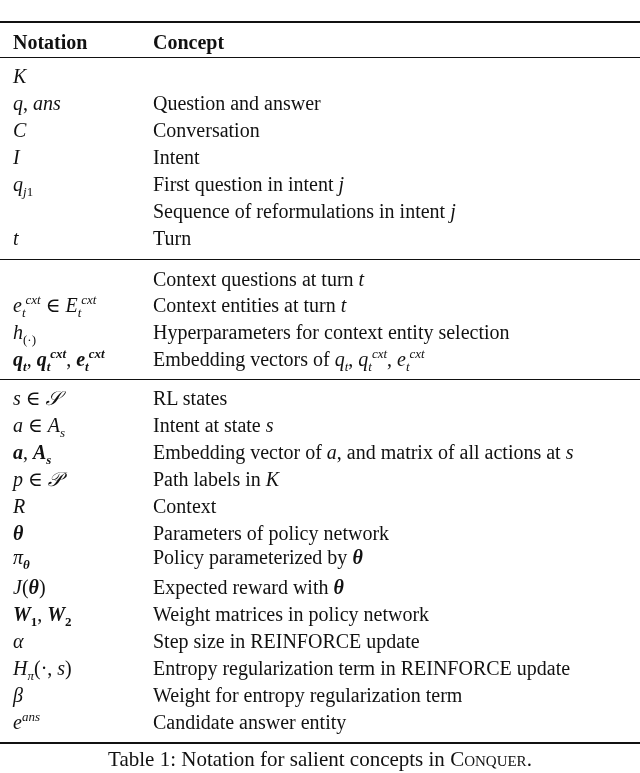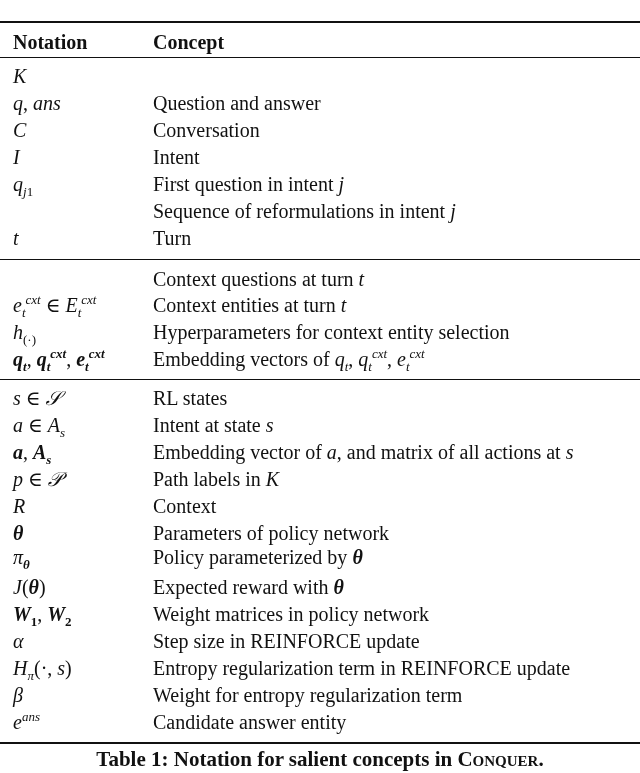--- a/index.html
+++ b/index.html
@@ -9,21 +9,21 @@
     .rule.thick { height:2px; }
     .rule.thin { height:1px; }
     .row { position:absolute; left:0; width:640px; height:27px; font-size:20px; line-height:27px; white-space:nowrap; }
     .row .n { position:absolute; left:13px; top:0; }
     .row .c { position:absolute; left:153px; top:0;font-family:Liberation Serif, serif; }
     .hdr { font-weight:bold; }
     .it { font-style:italic; }
     .b { font-weight:bold; font-style:italic; }
     sub, sup { font-size:13px; line-height:0; }
     .caption { position:absolute; left:0; width:640px; top:746px; text-align:center;
-               font-weight:bold; font-size:21px; line-height:26px; }
+               font-weight:normal; font-size:21px; line-height:26px; }
     .sc { font-variant:small-caps; }
   </style>
 </head>
 <body>
 
 <div class="rule thick" style="top:21px;"></div>
 
 <div class="row hdr" style="top:29px;">
   <span class="n">Notation</span>
   <span class="c">Concept</span>

